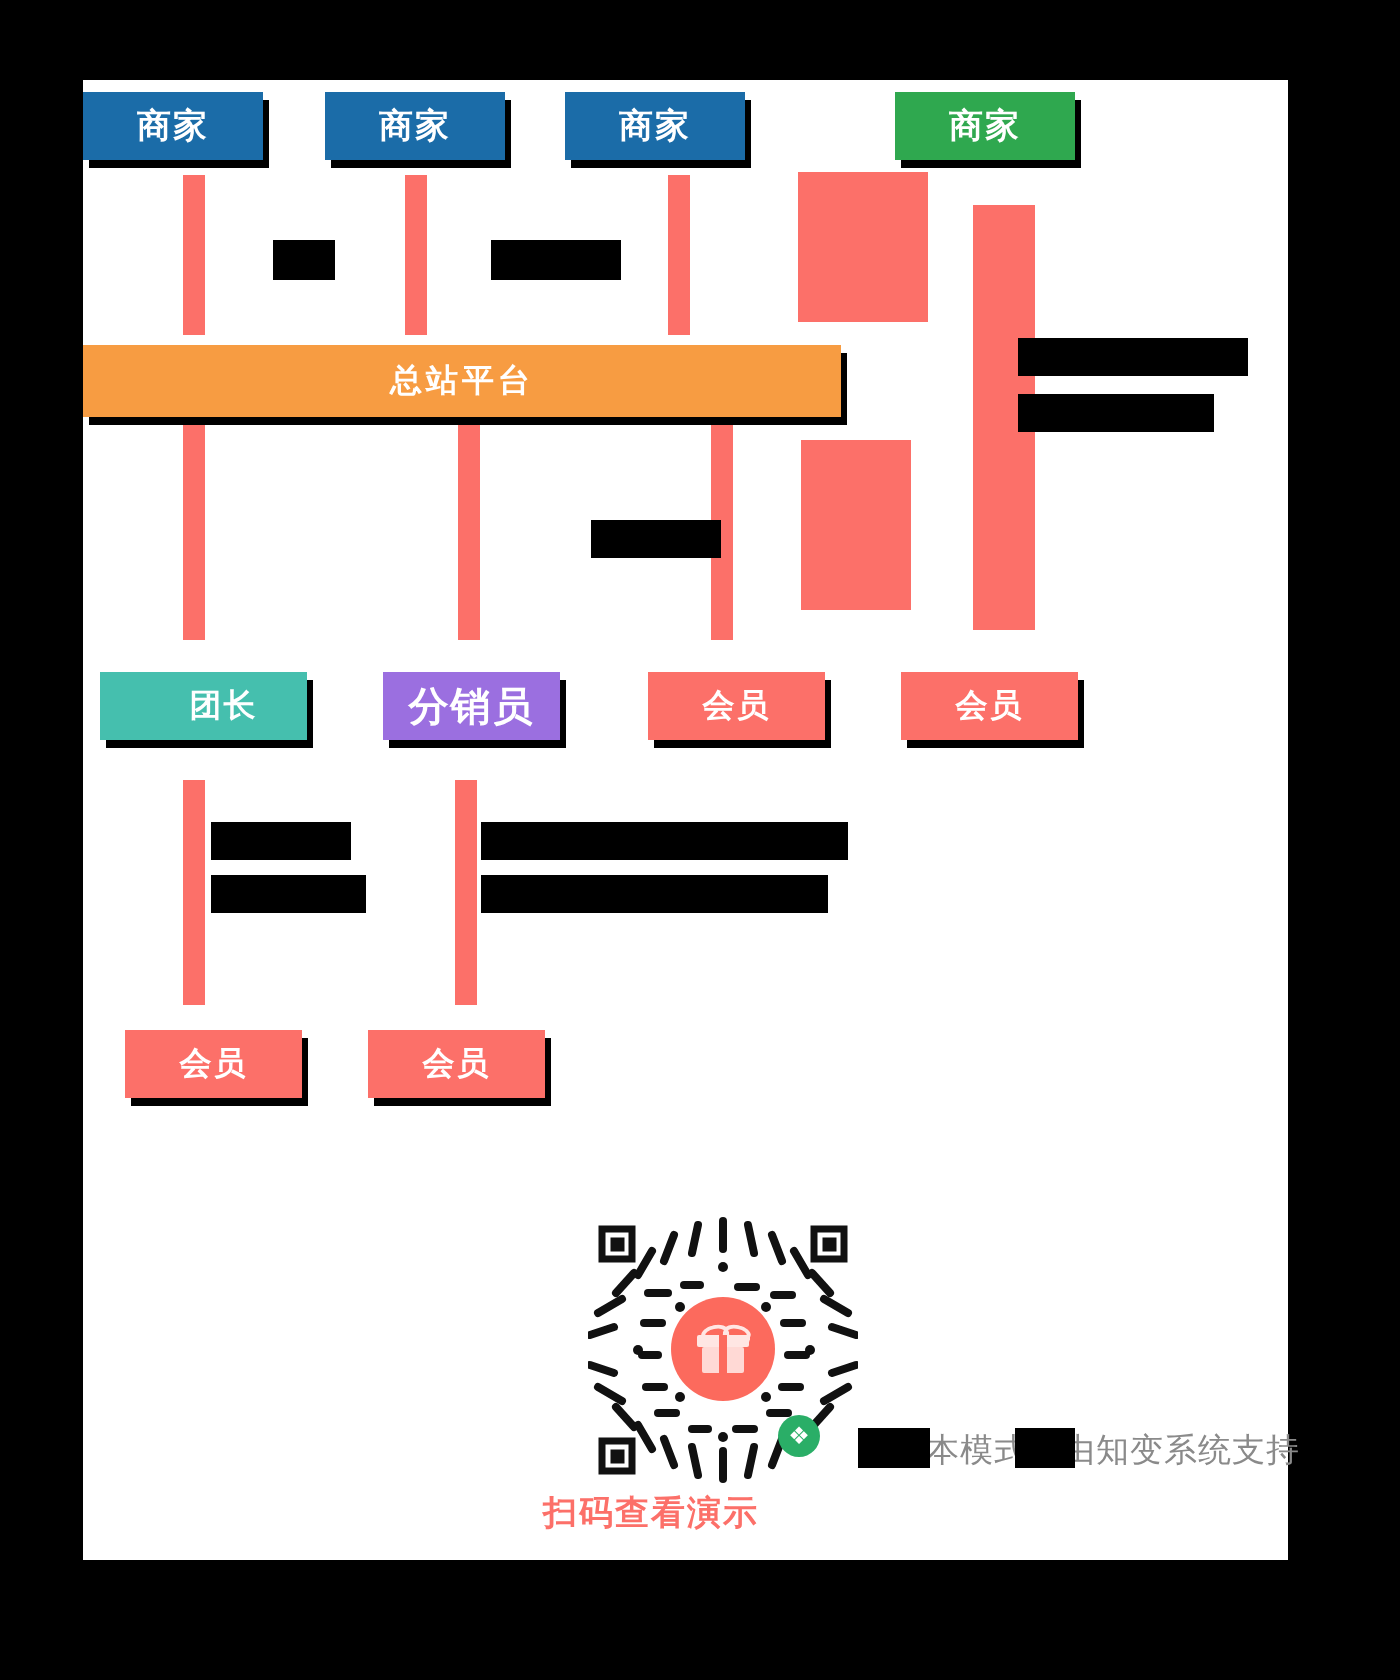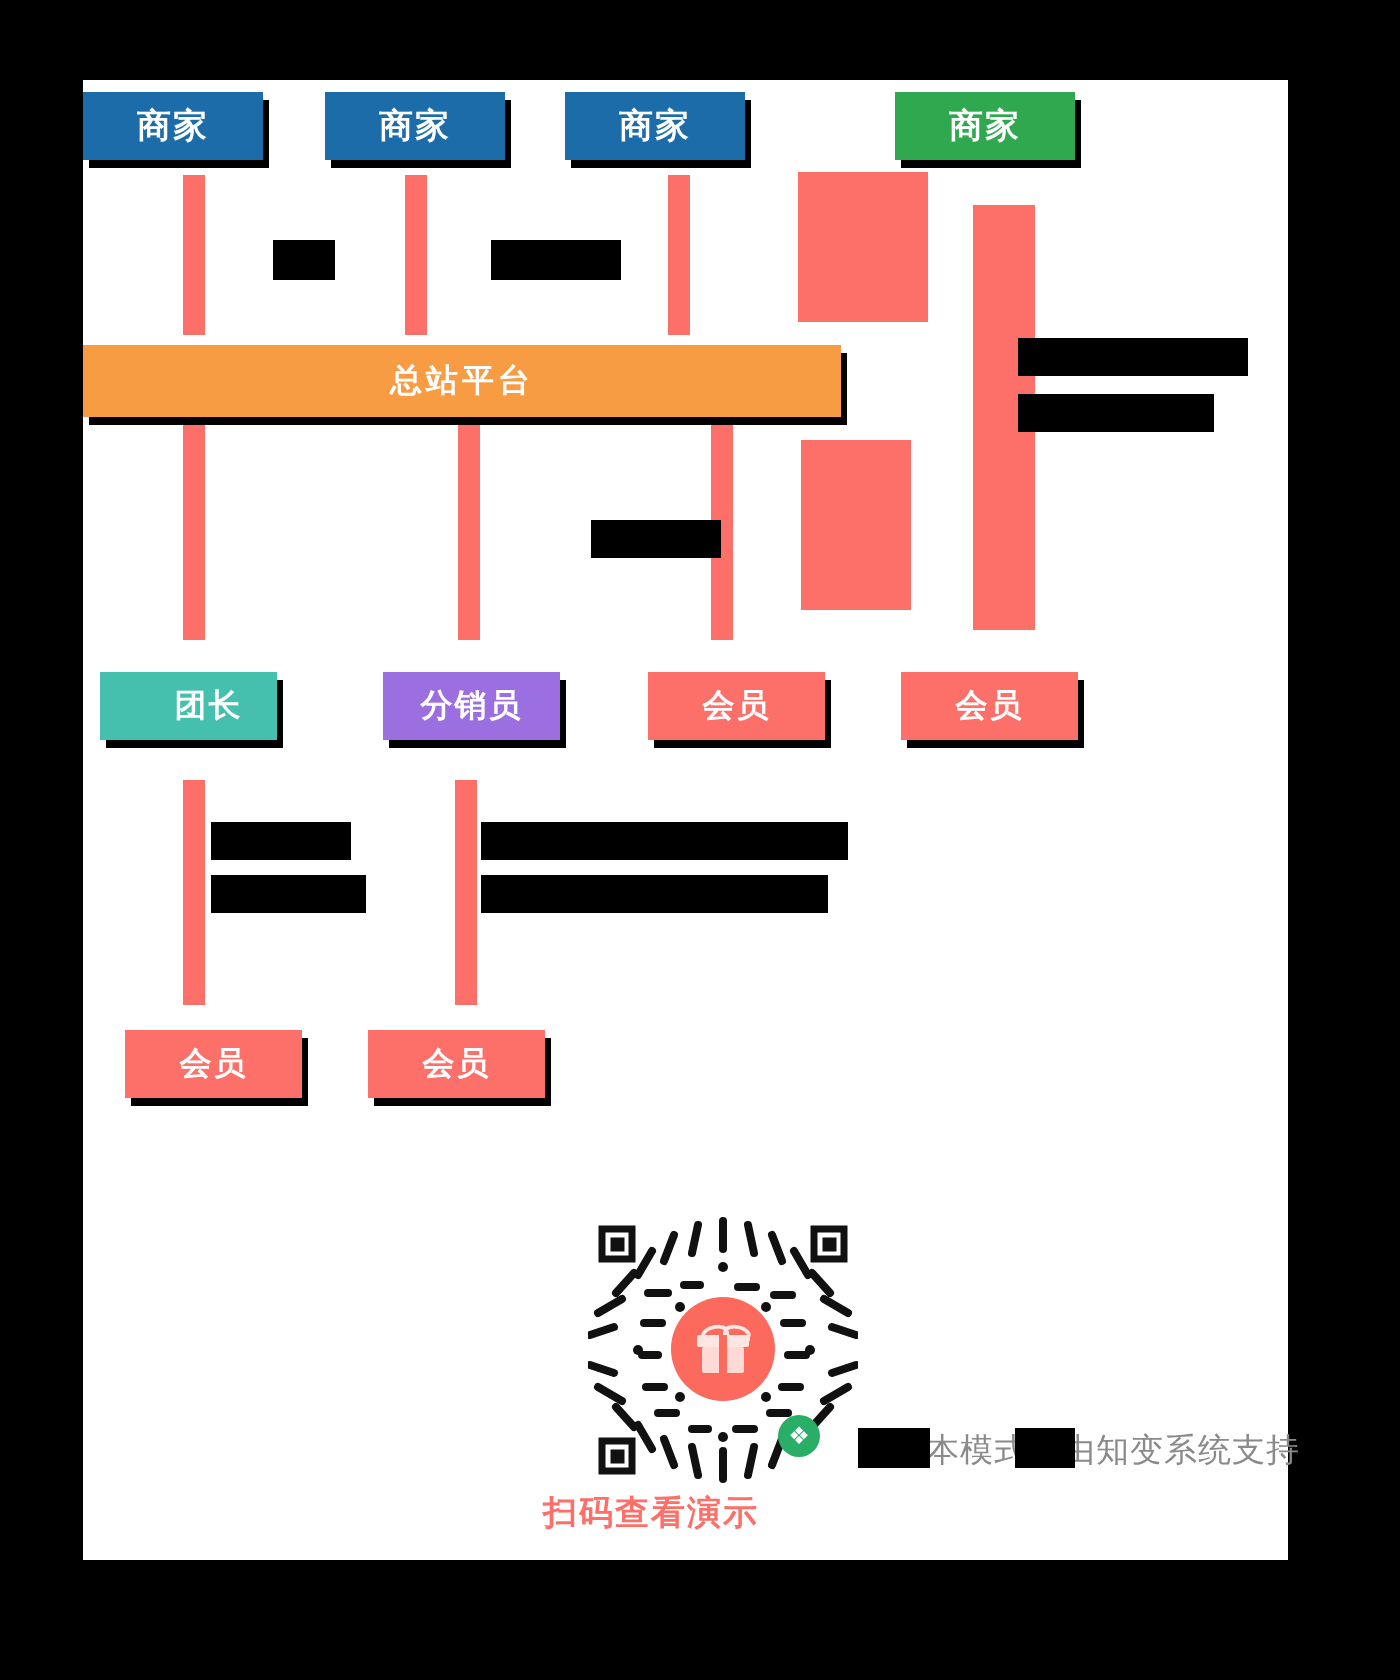--- a/index.html
+++ b/index.html
@@ -23,21 +23,21 @@
     color:#ffffff;
     font-weight:bold;
     letter-spacing:2px;
     box-shadow:6px 8px 0 0 #000000;
     box-sizing:border-box;
   }
   .node.merchant{background:#1b6ca8;font-size:34px;}
   .node.merchant-green{background:#2fa84f;font-size:34px;}
   .node.platform{background:#f79c42;font-size:32px;letter-spacing:4px;}
   .node.leader{background:#45bfae;font-size:32px;}
-  .node.distributor{background:#9b6fe0;font-size:32px;}
+  .node.distributor{background:#9b6fe0;font-size:40px;}
   .node.member{background:#fc7069;font-size:32px;text-align:right;}
 
   
   .conn{
     position:absolute;
     background:#fc7069;
   }
 
   
   .redact{
@@ -157,21 +157,21 @@
   </div>
 
   <div class="node platform" style="left:0px;top:265px;width:758px;height:72px;">
     <span>总站平台</span>
   </div>
 
   <div class="redact" style="left:508px;top:440px;width:130px;height:38px;">
     <span>直接下单</span>
   </div>
 
-  <div class="node leader" style="left:17px;top:592px;width:177px;height:68px;padding-left:40px;">
+  <div class="node leader" style="left:17px;top:592px;width:207px;height:68px;padding-left:40px;">
     <span>团长</span>
   </div>
   <div class="node distributor" style="left:300px;top:592px;width:177px;height:68px;">
     <span>分销员</span>
   </div>
   <div class="node member" style="left:565px;top:592px;width:177px;height:68px;">
     <span>会员</span>
   </div>
   <div class="node member" style="left:818px;top:592px;width:177px;height:68px;">
     <span>会员</span>

